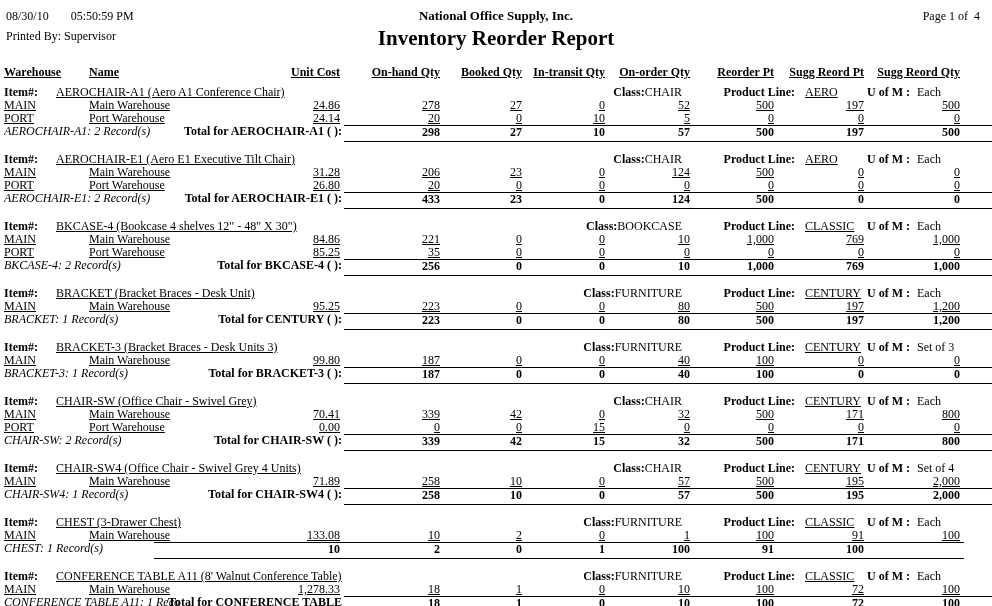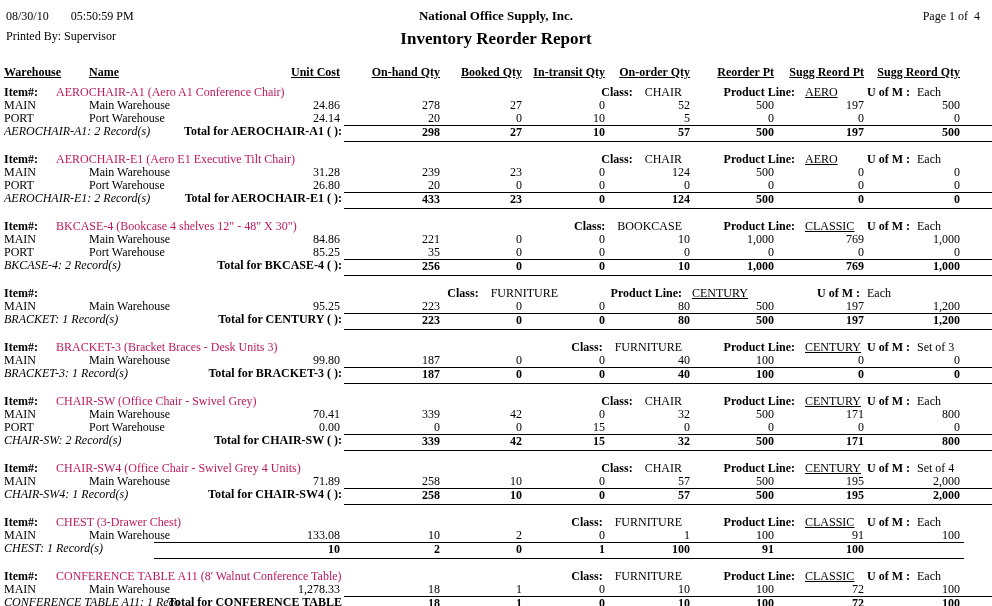--- a/index.html
+++ b/index.html
@@ -8,37 +8,37 @@
     font-family:"Liberation Serif",serif;font-size:12px;line-height:13px;
   }
   .rep{padding:8px 0 0 4px;width:988px;}
   .b{font-weight:bold;}
   
   .hdr{position:relative;height:58px;width:984px;}
   .hdr-l1{position:absolute;left:2px;top:2px;}
   .hdr-time{margin-left:22px;text-align:center;}
   .hdr-l2{position:absolute;left:2px;top:22px;}
   .hdr-co{position:absolute;left:0;right:0;top:1px;text-align:center;font-weight:bold;font-size:13px;}
-  .hdr-ti{position:absolute;left:0;right:0;top:21px;text-align:center;font-weight:bold;font-size:17px;line-height:19px;}
+  .hdr-ti{position:absolute;left:0;right:0;top:21px;text-align:center;font-weight:bold;font-size:21px;line-height:19px;}
   .hdr-pg{position:absolute;right:8px;top:2px;white-space:pre;}
   
   .grid{display:grid;}
-  .wrg{grid-template-columns:80px 170px 90px 100px 82px 83px 85px 84px 90px 96px 28px;}
+  .wrg{grid-template-columns:80px 170px 90px 100px 82px 83px 85px 84px 90px 96px 28px;text-decoration:underline;}
   .ig{grid-template-columns:50px 508px 124px 113px 65px 50px 78px;height:13px;}
   .tg{grid-template-columns:150px 190px 100px 82px 83px 85px 84px 90px 96px 28px;align-items:start;}
   .ch{margin-bottom:7px;}
   .ch>div{font-weight:bold;text-decoration:underline;}
   .dr{height:13px;}
   .n,.r{text-align:right;padding-right:4px;}
   .pl5{padding-left:5px;}
   .il{padding-left:2px;}
   .plv{padding-left:6px;text-decoration:underline;}
   .uomv{padding-left:3px;}
-  .lnk{color:#be185d;cursor:pointer;}
-  .cv{display:inline-block;margin-left:12px;}
+  .lnk{color:#000000;text-decoration:underline;cursor:pointer;}
+  .cv{display:inline-block;}
   .ti{font-style:italic;display:inline-block;width:176px;overflow:hidden;white-space:nowrap;}
   .tl{padding-right:2px;}
   .tn{border-top:1px solid #000;border-bottom:1px solid #000;height:15px;font-weight:bold;}
   .grp{margin-bottom:11px;}
 </style>
 </head>
 <body>
 
 <div class="rep">
 
@@ -123,21 +123,21 @@
       <div class="r"><span class="b">Class:</span><span class="cv">CHAIR</span></div>
       <div class="r b">Product Line:</div>
       <div class="plv">AERO</div>
       <div class="r b">U of M :</div>
       <div class="uomv">Each</div>
     </div>
     <div class="grid wrg dr">
       <div>MAIN</div>
       <div class="pl5">Main Warehouse</div>
       <div class="n">31.28</div>
-      <div class="n">239</div>
+      <div class="n">206</div>
       <div class="n">23</div>
       <div class="n">0</div>
       <div class="n">124</div>
       <div class="n">500</div>
       <div class="n">0</div>
       <div class="n">0</div>
       <div></div>
     </div>
     <div class="grid wrg dr">
       <div>PORT</div>
@@ -212,20 +212,21 @@
       <div class="n tn">1,000</div>
       <div class="n tn">769</div>
       <div class="n tn">1,000</div>
       <div class="tn"></div>
     </div>
   </div>
 
   <div class="grp">
     <div class="grid ig">
       <div class="b">Item#:</div>
+      <div class="il"><span class="lnk">BRACKET (Bracket Braces - Desk Unit)</span></div>
       <div class="r"><span class="b">Class:</span><span class="cv">FURNITURE</span></div>
       <div class="r b">Product Line:</div>
       <div class="plv">CENTURY</div>
       <div class="r b">U of M :</div>
       <div class="uomv">Each</div>
     </div>
     <div class="grid wrg dr">
       <div>MAIN</div>
       <div class="pl5">Main Warehouse</div>
       <div class="n">95.25</div>

